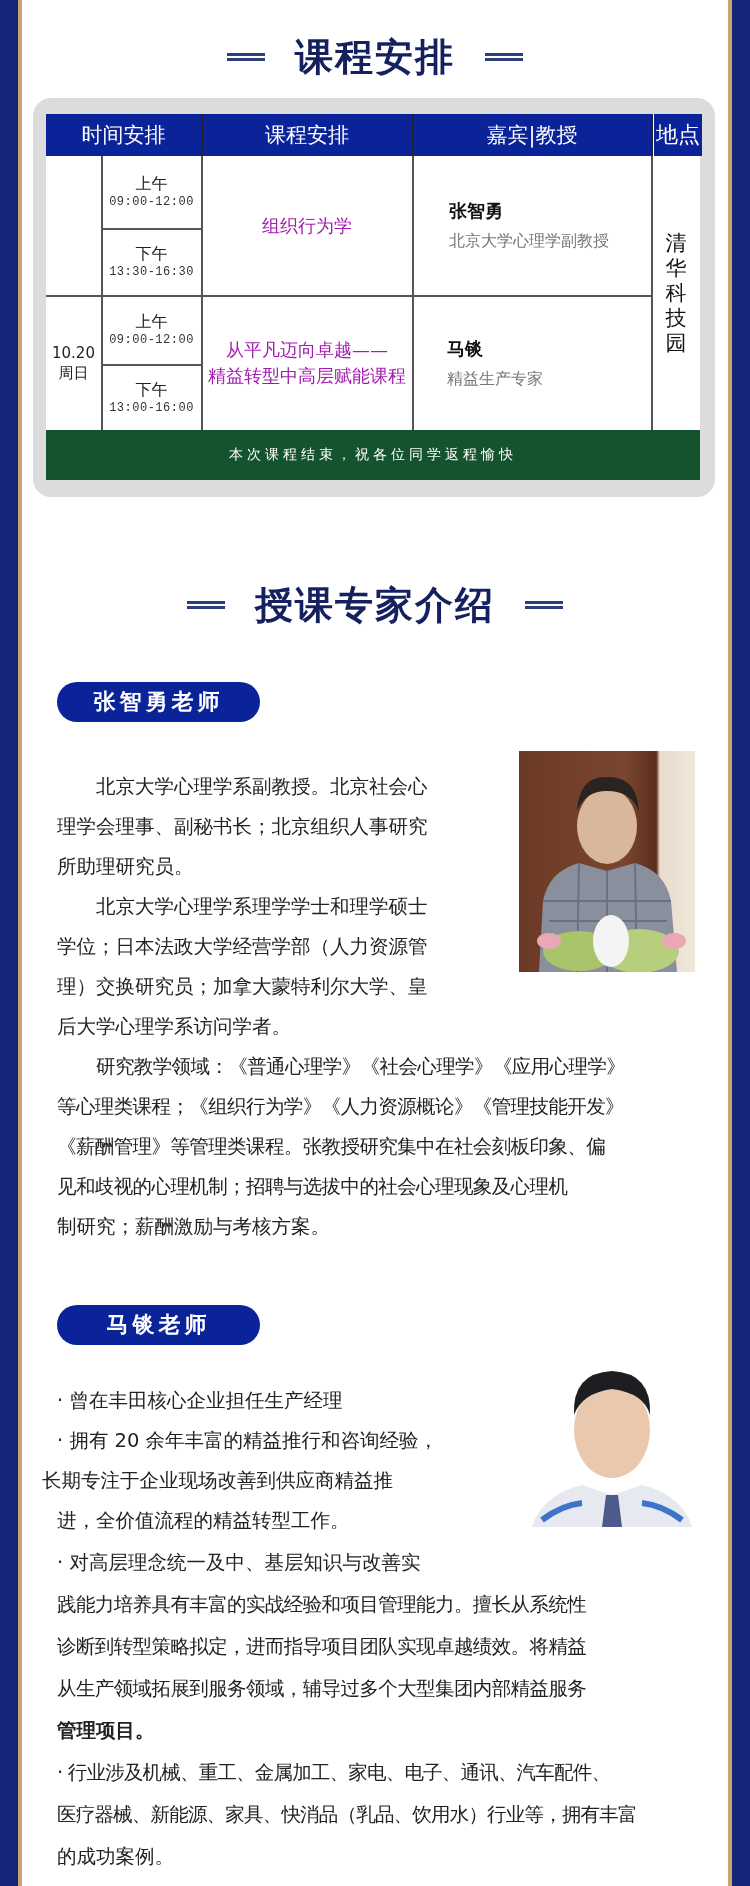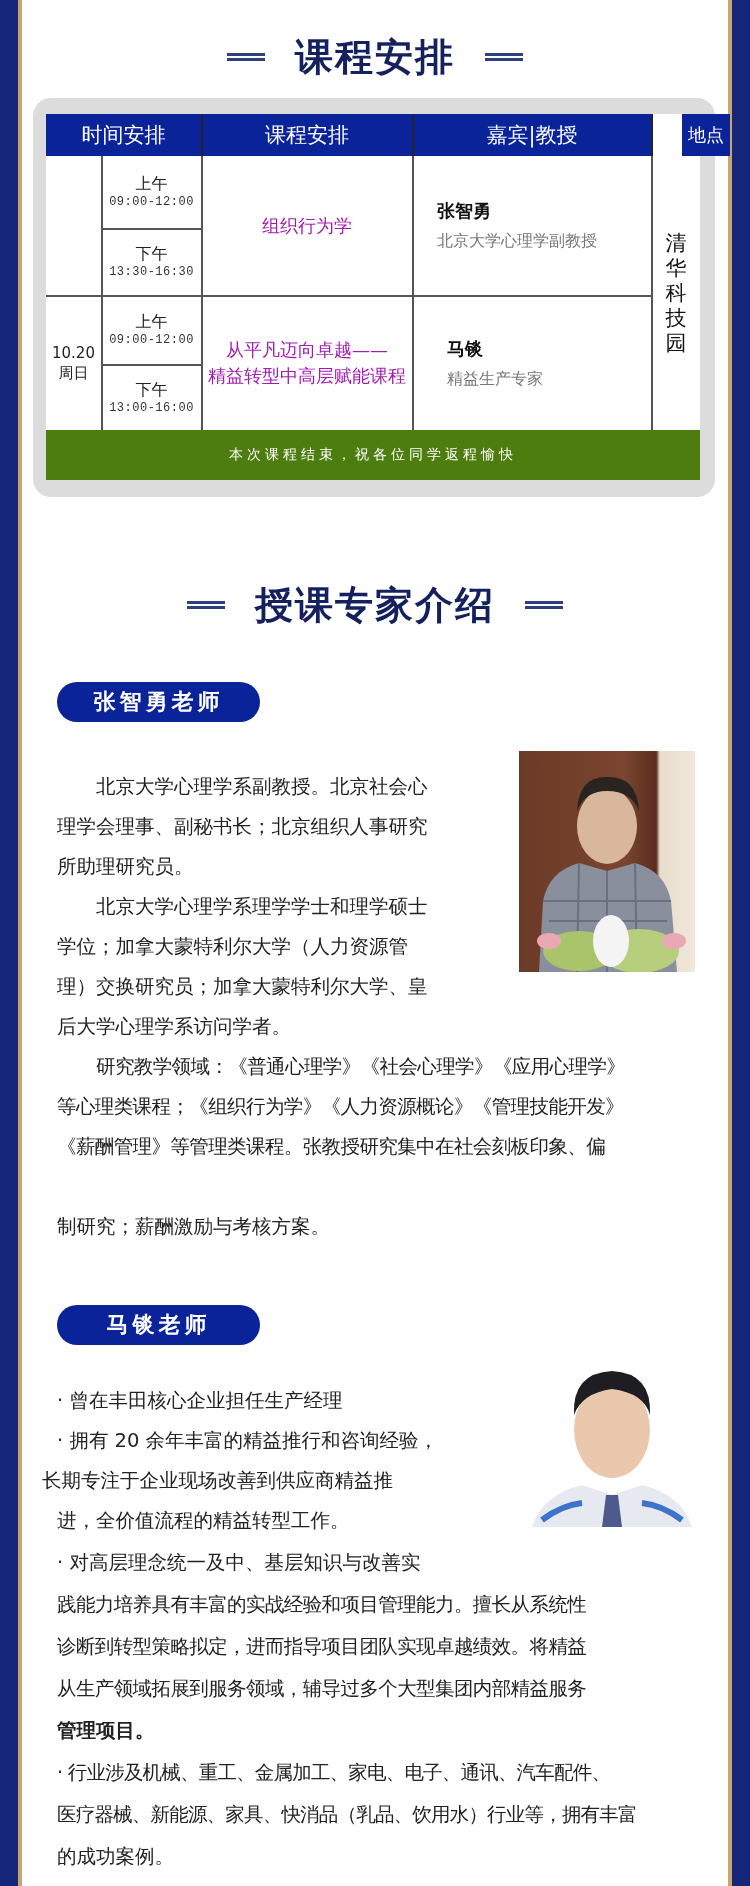--- a/index.html
+++ b/index.html
@@ -21,21 +21,21 @@
   .cell { position: absolute; display: flex; flex-direction: column; align-items: center; justify-content: center; text-align: center; }
   .vline { position: absolute; width: 1.5px; background: #555; }
   .hline { position: absolute; height: 1.5px; background: #555; }
   .date { font-size: 15px; color: #222; line-height: 20px; }
   .ampm { font-size: 16px; color: #222; line-height: 20px; }
   .time { font-size: 12px; color: #333; letter-spacing: 0.5px; line-height: 16px; font-family: Liberation Mono, monospace; }
   .course { font-size: 18px; color: #a21caf; line-height: 26px; }
   .guest-name { font-size: 18px; color: #111; font-weight: bold; }
   .guest-title { font-size: 16px; color: #777; font-family: Liberation Mono, monospace; margin-top: 8px; }
   .loc { font-size: 21px; color: #111; line-height: 25px; width: 24px; text-align: center; }
-  .tfoot { position: absolute; left: 0; top: 316px; width: 654px; height: 50px; background: #4d7c0f; color: #fff; font-size: 14px; letter-spacing: 4px; display: flex; align-items: center; justify-content: center; font-family: "DejaVu Serif", serif; }
+  .tfoot { position: absolute; left: 0; top: 316px; width: 654px; height: 50px; background: #14532d; color: #fff; font-size: 14px; letter-spacing: 4px; display: flex; align-items: center; justify-content: center; font-family: "DejaVu Serif", serif; }
 
   .badge { position: absolute; height: 40px; background: #0a2399; border-radius: 20px; color: #fff; font-size: 22px; font-weight: bold; letter-spacing: 4px; display: flex; align-items: center; justify-content: center; }
   .para { position: absolute; font-size: 19.5px; line-height: 40px; color: #222; margin-top: 23px; }
   .indent { text-indent: 2em; }
   .photo { position: absolute; overflow: hidden; }
 </style>
 </head>
 <body>
 
 <div class="frame-left"></div>
@@ -50,21 +50,21 @@
     <span class="t">课程安排</span>
     <span class="dash"></span>
   </div>
 
   <div class="table-wrap">
     <div class="tbl">
 
       <div class="th" style="left:0;width:155px;">时间安排</div>
       <div class="th" style="left:156px;width:210px;">课程安排</div>
       <div class="th" style="left:367px;width:238px;">嘉宾|教授</div>
-      <div class="th" style="left:636px;width:48px;font-size:18px;">地点</div>
+      <div class="th" style="left:608px;width:48px;font-size:22px;">地点</div>
       <div class="vline" style="left:155px;top:0;height:42px;background:#223;"></div>
       <div class="vline" style="left:366px;top:0;height:42px;background:#223;"></div>
       <div class="vline" style="left:605px;top:0;height:42px;background:#223;"></div>
 
       <div class="vline" style="left:55px;top:42px;height:274px;"></div>
       <div class="vline" style="left:155px;top:42px;height:274px;"></div>
       <div class="vline" style="left:366px;top:42px;height:274px;"></div>
       <div class="vline" style="left:605px;top:42px;height:274px;"></div>
       <div class="hline" style="left:55px;top:114px;width:100px;"></div>
       <div class="hline" style="left:0;top:181px;width:605px;"></div>
@@ -74,21 +74,21 @@
         <span class="ampm">上午</span>
         <span class="time">09:00-12:00</span>
       </div>
       <div class="cell" style="left:56px;top:115px;width:99px;height:66px;">
         <span class="ampm">下午</span>
         <span class="time">13:30-16:30</span>
       </div>
       <div class="cell" style="left:156px;top:42px;width:210px;height:139px;">
         <span class="course">组织行为学</span>
       </div>
-      <div class="cell" style="left:367px;top:42px;width:238px;height:139px;align-items:flex-start;padding-left:24px;">
+      <div class="cell" style="left:367px;top:42px;width:238px;height:139px;align-items:flex-start;padding-left:36px;">
         <span class="guest-name">张智勇</span>
         <span class="guest-title">北京大学心理学副教授</span>
       </div>
 
       <div class="cell" style="left:0;top:182px;width:55px;height:134px;">
         <span class="date">10.20</span>
         <span class="date">周日</span>
       </div>
       <div class="cell" style="left:56px;top:182px;width:99px;height:68px;">
         <span class="ampm">上午</span>
@@ -138,26 +138,27 @@
       <ellipse cx="92" cy="190" rx="18" ry="26" fill="#f4f4f4"></ellipse>
       <ellipse cx="30" cy="190" rx="12" ry="8" fill="#e9a8b4"></ellipse>
       <ellipse cx="155" cy="190" rx="12" ry="8" fill="#e9a8b4"></ellipse>
     </svg>
   </div>
 
   <div class="para indent" style="left:35px;top:744px;width:460px;">北京大学心理学系副教授。北京社会心</div>
   <div class="para" style="left:35px;top:784px;width:460px;">理学会理事、副秘书长；北京组织人事研究</div>
   <div class="para" style="left:35px;top:824px;width:460px;">所助理研究员。</div>
   <div class="para indent" style="left:35px;top:864px;width:460px;">北京大学心理学系理学学士和理学硕士</div>
-  <div class="para" style="left:35px;top:904px;width:460px;">学位；加拿大蒙特利尔大学（人力资源管</div>
+  <div class="para" style="left:35px;top:904px;width:460px;">学位；日本法政大学经营学部（人力资源管</div>
   <div class="para" style="left:35px;top:944px;width:460px;">理）交换研究员；加拿大蒙特利尔大学、皇</div>
   <div class="para" style="left:35px;top:984px;width:460px;">后大学心理学系访问学者。</div>
   <div class="para indent" style="left:35px;top:1024px;width:660px;letter-spacing:-0.6px;">研究教学领域：《普通心理学》《社会心理学》《应用心理学》</div>
   <div class="para" style="left:35px;top:1064px;width:660px;letter-spacing:-0.6px;">等心理类课程；《组织行为学》《人力资源概论》《管理技能开发》</div>
   <div class="para" style="left:35px;top:1104px;width:660px;letter-spacing:-0.6px;">《薪酬管理》等管理类课程。张教授研究集中在社会刻板印象、偏</div>
+  <div class="para" style="left:35px;top:1144px;width:660px;letter-spacing:-0.6px;">见和歧视的心理机制；招聘与选拔中的社会心理现象及心理机</div>
   <div class="para" style="left:35px;top:1184px;width:660px;">制研究；薪酬激励与考核方案。</div>
 
   <div class="badge" style="left:35px;top:1305px;width:203px;">马锬老师</div>
 
   <div class="photo" style="left:500px;top:1345px;width:180px;height:182px;background:#ffffff;">
     <svg width="180" height="182" viewBox="0 0 180 182">
       <path d="M10 182 Q20 150 60 140 L90 150 L120 140 Q160 150 170 182Z" fill="#e6e9ef"></path>
       <path d="M20 175 Q40 160 60 158 M160 175 Q140 160 120 158" stroke="#3d73c9" stroke-width="6" fill="none"></path>
       <path d="M84 150 L96 150 L100 182 L80 182Z" fill="#4c5a8c"></path>
       <ellipse cx="90" cy="85" rx="38" ry="48" fill="#e9c8ad"></ellipse>

